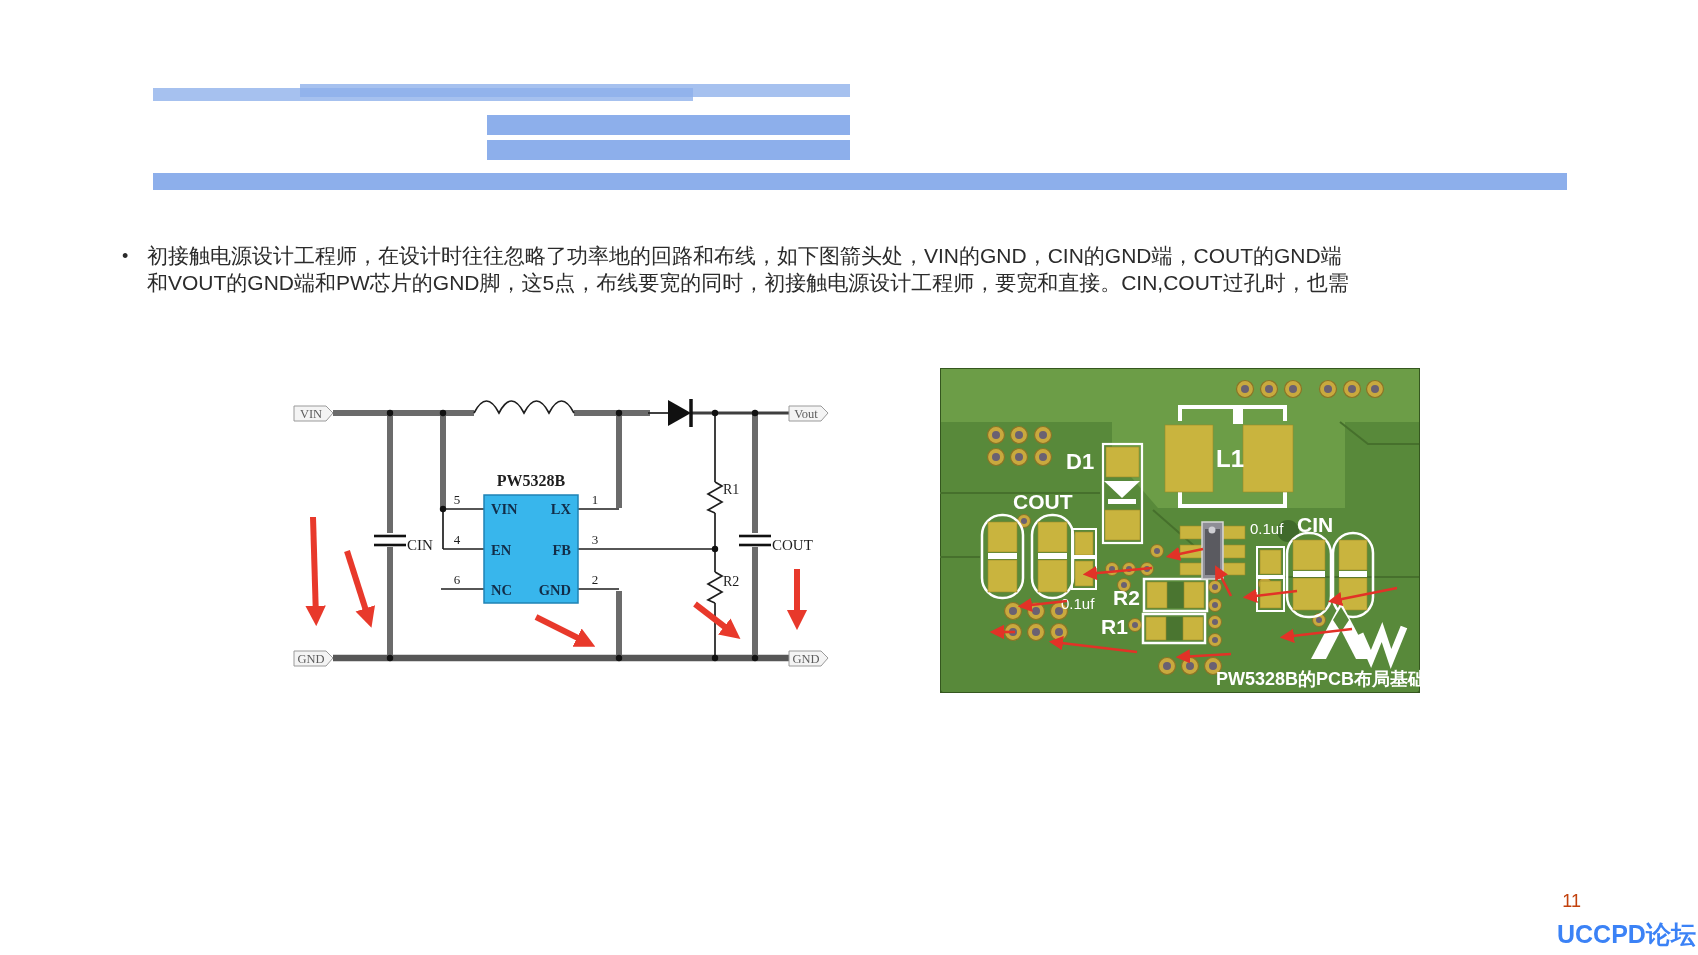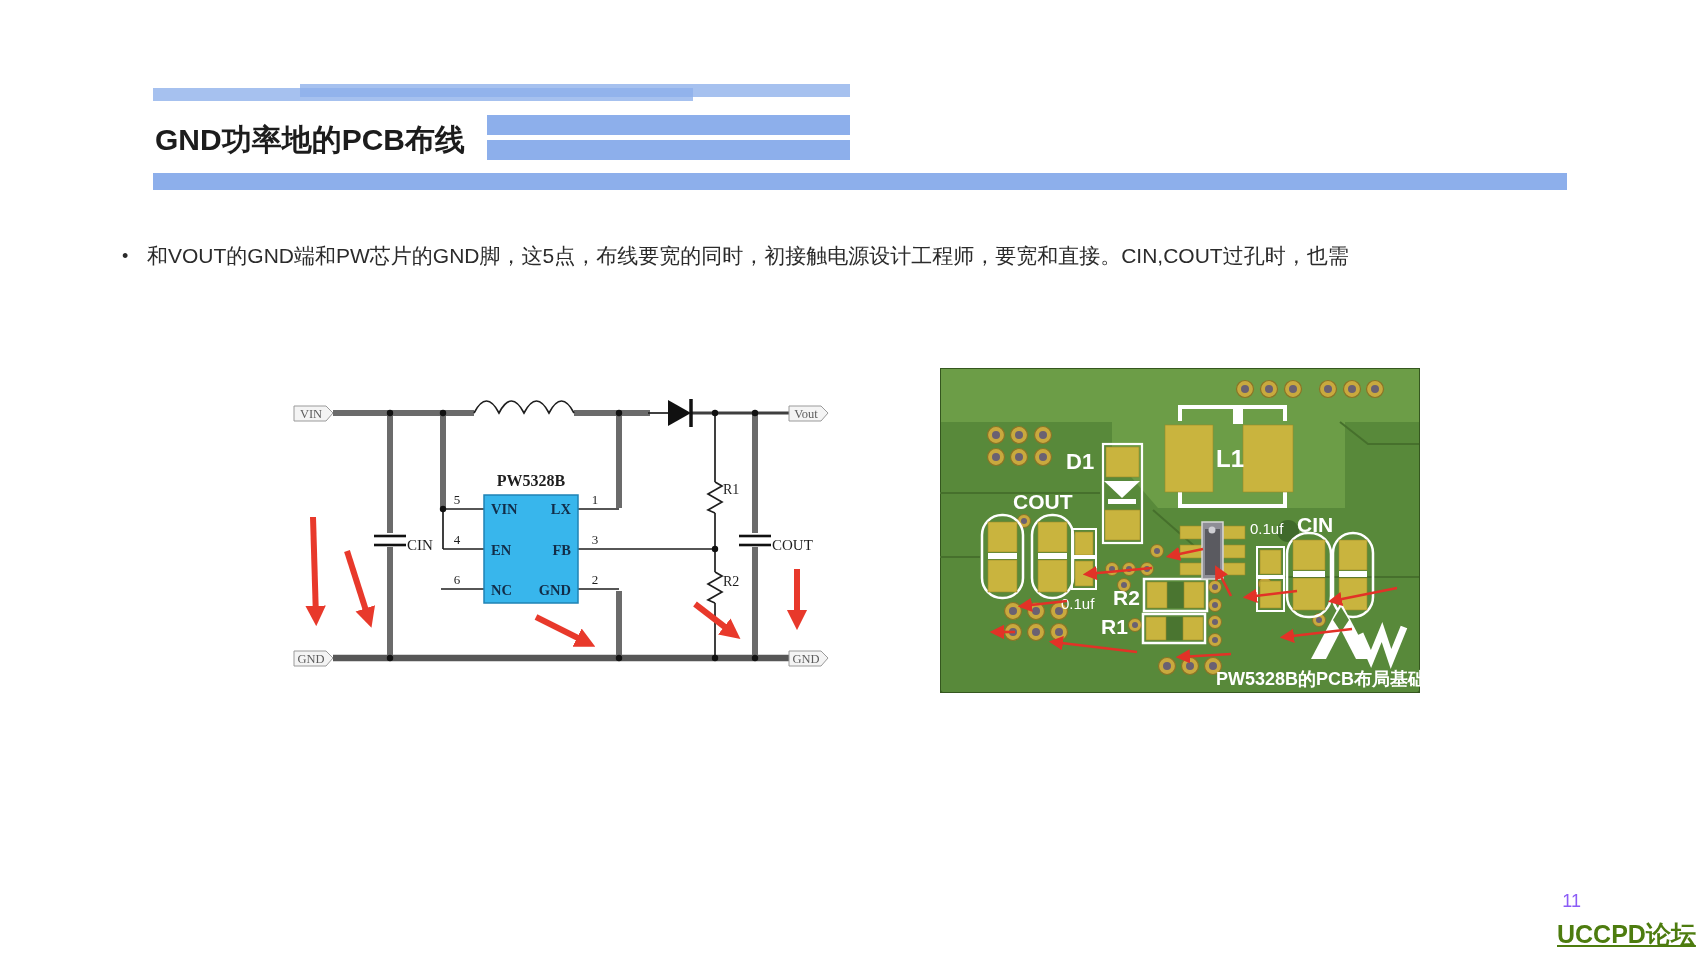--- a/index.html
+++ b/index.html
@@ -20,25 +20,25 @@
   .body-text{
     position:absolute; left:120px; top:243px; color:#2b2b2b;
     font-size:21px; line-height:26.5px; white-space:nowrap;
   }
   .body-text .bullet{position:absolute; left:2px; top:0; font-size:18px;}
   .body-text .lines{margin-left:27px;}
   .schematic{position:absolute; left:265px; top:365px;}
   .pcb{position:absolute; left:940px; top:368px;}
   .page-number{
     position:absolute; left:1541px; top:891px; width:40px; text-align:right;
-    font-size:18px; color:#8b5cf6;
+    font-size:18px; color:#c2410c;
   }
   .watermark{
     position:absolute; left:1557px; top:918px; font-size:25px; font-weight:bold;
-    color:#4d7c0f; white-space:nowrap;text-decoration:underline;
+    color:#3b82f6; white-space:nowrap;
   }
   
   .sch-thick{stroke:#6b6b6b; stroke-width:6; fill:none;}
   .sch-rail-bottom{stroke:#575757; stroke-width:6.5; fill:none;}
   .sch-thin{stroke:#1e1e1e; stroke-width:1.7; fill:none;}
   .sch-mid{stroke:#3f3f3f; stroke-width:3; fill:none;}
   .sch-plate{stroke:#111; stroke-width:2.6; fill:none;}
   .sch-dot{fill:#111;}
   .sch-serif{font-family:"Liberation Serif", serif; fill:#1e1e1e;}
   .sch-tag{fill:#f4f4f4; stroke:#9a9a9a; stroke-width:1;}
@@ -54,28 +54,28 @@
   .trace{stroke:#46702c; stroke-width:2; fill:none;}
   .pcb-arrow{stroke:#e23227; stroke-width:2.6; fill:none;}
 </style>
 </head>
 <body>
 
 <div class="slide">
 
   <div class="bar bar-top-a"></div>
   <div class="bar bar-top-b"></div>
-  <h1 class="title">GND功率地的PCB布线</h1>
   <div class="bar bar-right-a"></div>
   <div class="bar bar-right-b"></div>
   <div class="bar bar-long"></div>
 
   <div class="body-text">
     <span class="bullet">•</span>
     <div class="lines">
+      <div>初接触电源设计工程师，在设计时往往忽略了功率地的回路和布线，如下图箭头处，VIN的GND，CIN的GND端，COUT的GND端</div>
       <div>和VOUT的GND端和PW芯片的GND脚，这5点，布线要宽的同时，初接触电源设计工程师，要宽和直接。CIN,COUT过孔时，也需</div>
     </div>
   </div>
 
   <svg class="schematic" width="565" height="305" viewBox="265 365 565 305">
     <defs>
       <marker id="ah-big" viewBox="0 0 10 10" refX="6" refY="5" markerWidth="3.4" markerHeight="3.8" orient="auto">
         <path d="M0,0 L10,5 L0,10 z" fill="#e8392b"></path>
       </marker>
       <marker id="ah-sm" viewBox="0 0 10 10" refX="7" refY="5" markerWidth="5.5" markerHeight="5.5" orient="auto">

